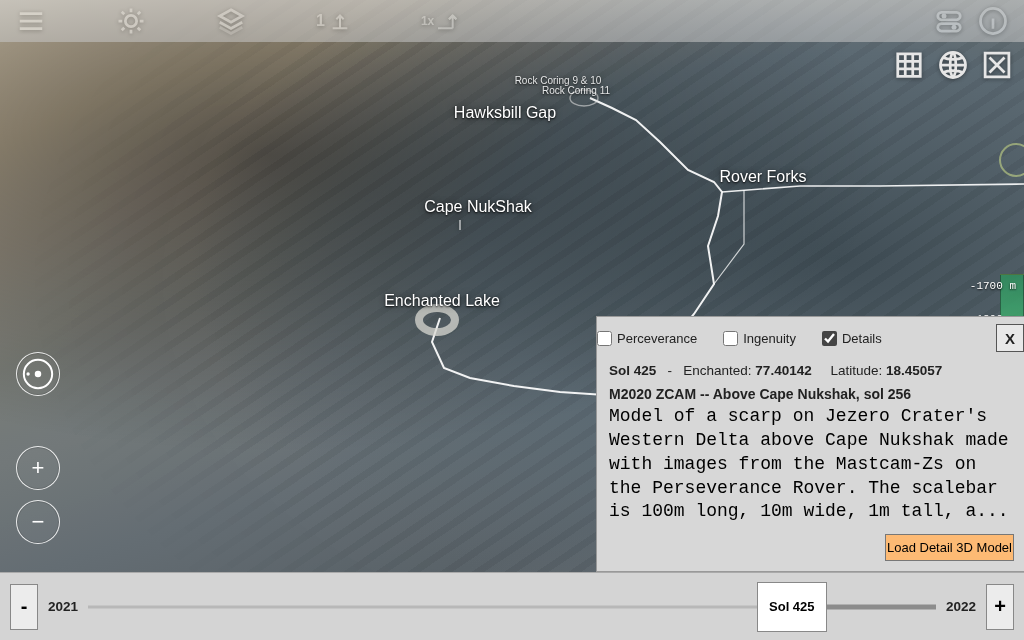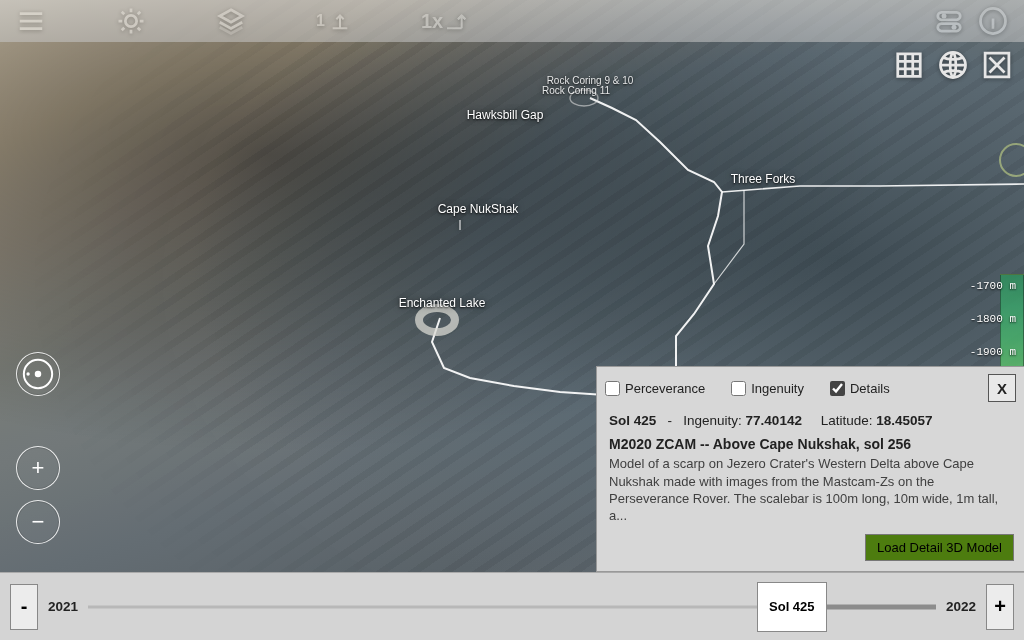--- a/index.html
+++ b/index.html
@@ -20,21 +20,21 @@
     background:
       repeating-linear-gradient(146deg, rgba(0,0,0,.12) 0 7px, rgba(255,255,255,.02) 7px 18px);
     mask: radial-gradient(900px 600px at 720px 280px, #000 0 55%, transparent 78%);
     opacity:.38; pointer-events:none;
   }
 
   svg.overlay { position:absolute; inset:0; pointer-events:none; }
 
   .wp-label{
     position:absolute; transform:translate(-50%,-100%);
-    color:#fff; font-size:12px; text-shadow:0 1px 2px rgba(0,0,0,.85),0 0 6px rgba(0,0,0,.55);
+    color:#fff; font-size:16px; text-shadow:0 1px 2px rgba(0,0,0,.85),0 0 6px rgba(0,0,0,.55);
     white-space:nowrap;
   }
   .wp-label.small{ font-size:10px; opacity:.85; }
   .wp-tick{
     position:absolute; width:1px; height:10px; background:#fff;
     transform:translate(-50%,2px); box-shadow:0 0 4px rgba(0,0,0,.7);
   }
 
   
   #topbar{
@@ -72,34 +72,34 @@
   }
   .elev-tick{ position:absolute; right:8px; color:#fff; font-size:11px;
               text-shadow:0 1px 2px rgba(0,0,0,.9); transform:translateY(-50%);font-family:Liberation Mono, monospace; }
 
   
   #panel{
     position:absolute; right:0; bottom:68px; width:428px;
     background:#d7d7d7; border:1px solid #999; border-right:none;
     font-size:13px; color:#222;
   }
-  #panel-head{ display:flex; align-items:center; gap:26px; padding:7px 8px; }
+  #panel-head{ display:flex; align-items:center; gap:26px; padding:7px 0; }
   #panel-head label{ display:flex; align-items:center; gap:5px; font-size:13px; cursor:pointer; }
   #panel-head input[type=checkbox]{ width:15px; height:15px; accent-color:#444; }
   #panel-close{
     margin-left:auto; width:28px; height:28px; border:1px solid #555; background:#e8e8e8;
     font-weight:bold; font-size:15px; cursor:pointer; display:flex; align-items:center; justify-content:center;
   }
   #panel-meta{ padding:4px 12px 8px; font-size:13.5px; }
   #panel-meta .sol{ font-weight:700; }
   #panel-title{ padding:0 12px 3px; font-weight:700; font-size:14px; }
-  #panel-desc { padding:0 12px 10px; font-size:13px; line-height:1.32; color:#404040; }
+  #panel-desc { padding:0 12px 10px; font-size:18px; line-height:1.32; color:#000000;font-family:Liberation Mono, monospace; }
   #loadModel{
-    float:right; margin:0 10px 10px 0; padding:5px 11px;
-    background:#4d7c0f; border:1px solid #777; font-size:13px; cursor:pointer;
+    float:right; margin:0 10px 10px 0; padding:5px 1px;
+    background:#fdba74; border:1px solid #777; font-size:13px; cursor:pointer;
   }
   #panel::after{ content:""; display:block; clear:both; }
 
   
   #timeline{
     position:absolute; left:0; right:0; bottom:0; height:68px;
     background:#d4d4d4; border-top:1px solid #aaa;
     display:flex; align-items:center; padding:0 10px; gap:10px;
   }
   .yr-btn{
@@ -139,24 +139,24 @@
   <path d="M 722 192 L 800 186 L 880 186 L 1024 184" stroke="#ffffff" stroke-width="1.6" fill="none" opacity=".9"></path>
   <path d="M 714 284 L 744 244 L 744 190" stroke="#ffffff" stroke-width="1.2" fill="none" opacity=".75"></path>
 
   <ellipse cx="437" cy="320" rx="18" ry="12" stroke="#d8d8d2" stroke-width="8" fill="none" opacity=".75"></ellipse>
 
   <ellipse cx="584" cy="98" rx="14" ry="8" stroke="#dcdcdc" stroke-width="1.4" fill="none" opacity=".6"></ellipse>
 
   <circle cx="1016" cy="160" r="16" stroke="#cfe08a" stroke-width="2" fill="none" opacity=".55"></circle>
 </svg>
 
-<div class="wp-label small" style="left:590px; top:86px">Rock Coring 9 &amp; 10</div>
+<div class="wp-label small" style="left:558px; top:86px">Rock Coring 9 &amp; 10</div>
 <div class="wp-label small" style="left:576px; top:96px">Rock Coring 11</div>
 <div class="wp-label" style="left:505px; top:122px">Hawksbill Gap</div>
-<div class="wp-label" style="left:763px; top:186px">Three Forks</div>
+<div class="wp-label" style="left:763px; top:186px">Rover Forks</div>
 <div class="wp-label" style="left:478px; top:216px">Cape NukShak</div>
 <div class="wp-tick" style="left:460px; top:218px"></div>
 <div class="wp-label" style="left:442px; top:310px">Enchanted Lake</div>
 
 <div id="topbar">
   <div class="left">
     <div class="ticon">
       <svg viewBox="0 0 24 24">
           <path d="M3 6h18M3 12h18M3 18h18"></path>
         </svg>
@@ -174,21 +174,21 @@
           <path d="M3 17l9 5 9-5" opacity=".55"></path>
         </svg>
     </div>
     <div class="tool-label">
       <span style="font-size:16px;font-weight:600">1</span>
       <svg width="22" height="22" viewBox="0 0 24 24" style="stroke:#fff;fill:none;stroke-width:2.2">
           <path d="M4 20h16M12 20V6M8 10l4-4 4 4"></path>
         </svg>
     </div>
     <div class="tool-label">
-      <span style="font-size:20px;font-weight:600">1x</span>
+      <span style="font-size:12px;font-weight:600">1x</span>
       <svg width="22" height="22" viewBox="0 0 24 24" style="stroke:#fff;fill:none;stroke-width:2.2">
           <path d="M4 20h16M20 20V6M16 10l4-4M20 6l4 4" transform="translate(-4 0)"></path>
           <path d="M16 10l4-4 4 4" transform="translate(-4 0)"></path>
         </svg>
     </div>
   </div>
   <div class="right">
     <div class="ticon">
       <svg viewBox="0 0 24 24">
           <rect x="3" y="5" width="18" height="6" rx="3"></rect>
@@ -254,21 +254,21 @@
     </label>
     <label>
       <input type="checkbox" checked="" style=""> 
         <span>Details</span>
     </label>
     <div id="panel-close">X</div>
   </div>
   <div id="panel-meta">
     <span class="sol">Sol 425</span>
     &nbsp;&nbsp;-&nbsp;&nbsp;
-    <span>Ingenuity:</span>
+    <span>Enchanted:</span>
     <b>77.40142</b>
     &nbsp;&nbsp;&nbsp;
     <span>Latitude:</span>
     <b>18.45057</b>
   </div>
   <div id="panel-title">M2020 ZCAM -- Above Cape Nukshak, sol 256</div>
   <div id="panel-desc">Model of a scarp on Jezero Crater's Western Delta above Cape Nukshak made with images from the Mastcam-Zs on the Perseverance Rover. The scalebar is 100m long, 10m wide, 1m tall, a...</div>
   <button id="loadModel">Load Detail 3D Model</button>
 </div>
 

